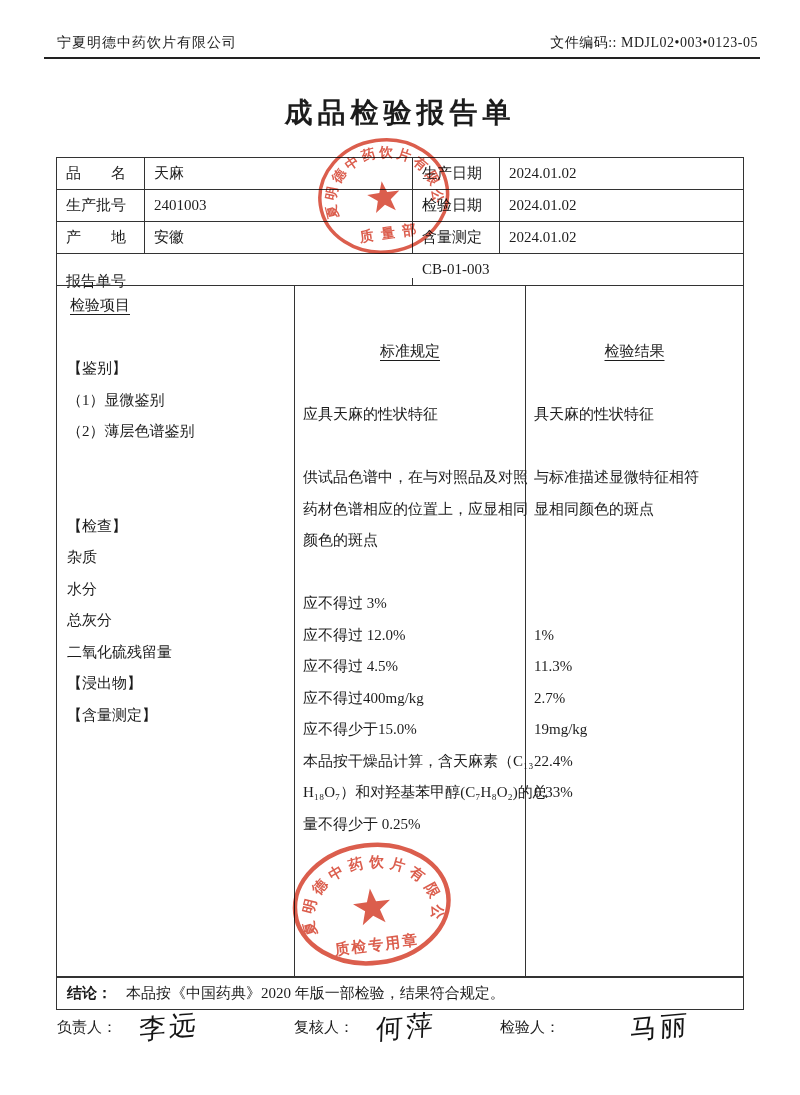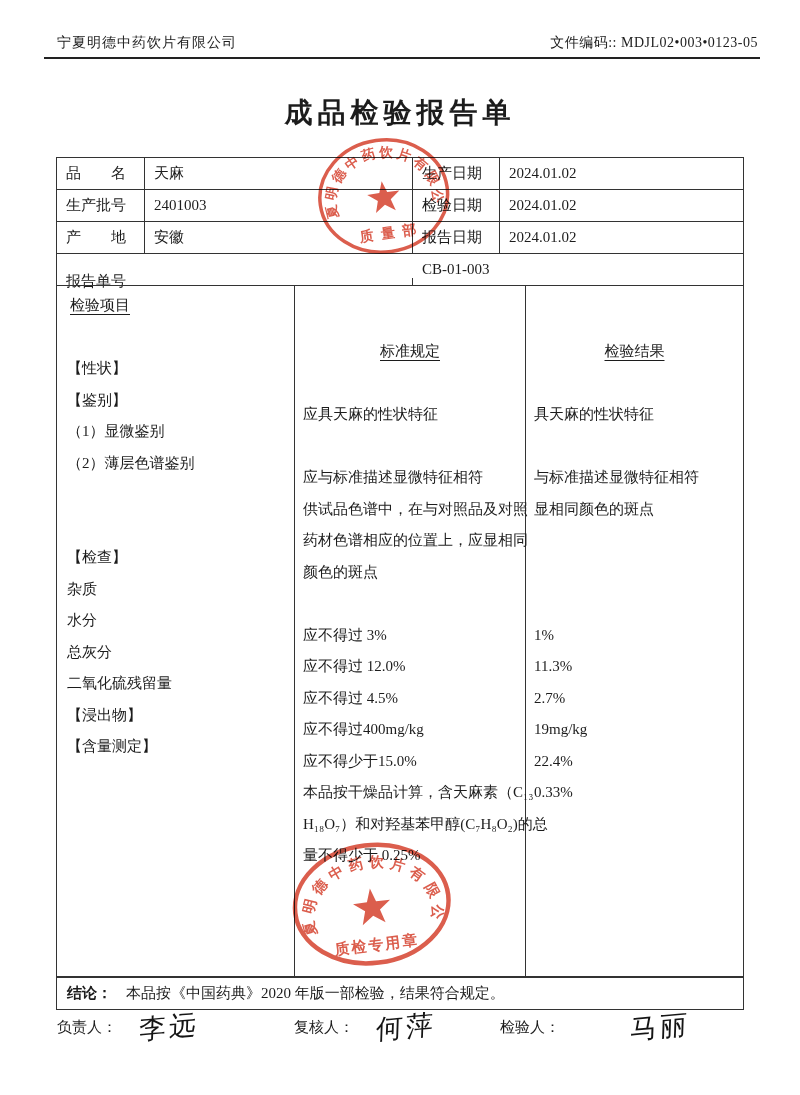--- a/index.html
+++ b/index.html
@@ -73,37 +73,36 @@
         <div class="irow">
           <div class="icell w-label">生产批号</div>
           <div class="icell w-val">2401003</div>
           <div class="icell w-label2">检验日期</div>
           <div class="icell w-val2 last">2024.01.02</div>
         </div>
 
         <div class="irow">
           <div class="icell w-label">产　　地</div>
           <div class="icell w-val">安徽</div>
-          <div class="icell w-label2">报告日期</div>
+          <div class="icell w-label2">含量测定</div>
           <div class="icell w-val2 last">2024.01.02</div>
         </div>
       </div>
     <div class="irow">
       <div class="icell w-span-l">报告单号</div>
       <div class="icell w-span-r last">CB-01-003</div>
     </div>
   </div>
 
   <div class="spec-table">
     <div class="scol scol-1">
       <div class="shead shead-left"><span>检验项目</span></div>
       <div>
 
       <div class="sline"></div>
-          <div class="sline">【性状】</div>
           <div class="sline">【鉴别】</div>
           <div class="sline">（1）显微鉴别</div>
           <div class="sline">（2）薄层色谱鉴别</div>
           <div class="sline"></div>
           <div class="sline"></div>
           <div class="sline">【检查】</div>
           <div class="sline">杂质</div>
           <div class="sline">水分</div>
           <div class="sline">总灰分</div>
           <div class="sline">二氧化硫残留量</div>
@@ -113,21 +112,20 @@
           <div class="sline"></div>
         </div>
     </div>
     <div class="scol scol-2">
       <div class="shead shead-center"><span>标准规定</span></div>
       <div>
 
       <div class="sline"></div>
           <div class="sline">应具天麻的性状特征</div>
           <div class="sline"></div>
-          <div class="sline">应与标准描述显微特征相符</div>
           <div class="sline">供试品色谱中，在与对照品及对照</div>
           <div class="sline">药材色谱相应的位置上，应显相同</div>
           <div class="sline">颜色的斑点</div>
           <div class="sline"></div>
           <div class="sline">应不得过 3%</div>
           <div class="sline">应不得过 12.0%</div>
           <div class="sline">应不得过 4.5%</div>
           <div class="sline">应不得过400mg/kg</div>
           <div class="sline">应不得少于15.0%</div>
           <div class="sline">本品按干燥品计算，含天麻素（C₁₃</div>

